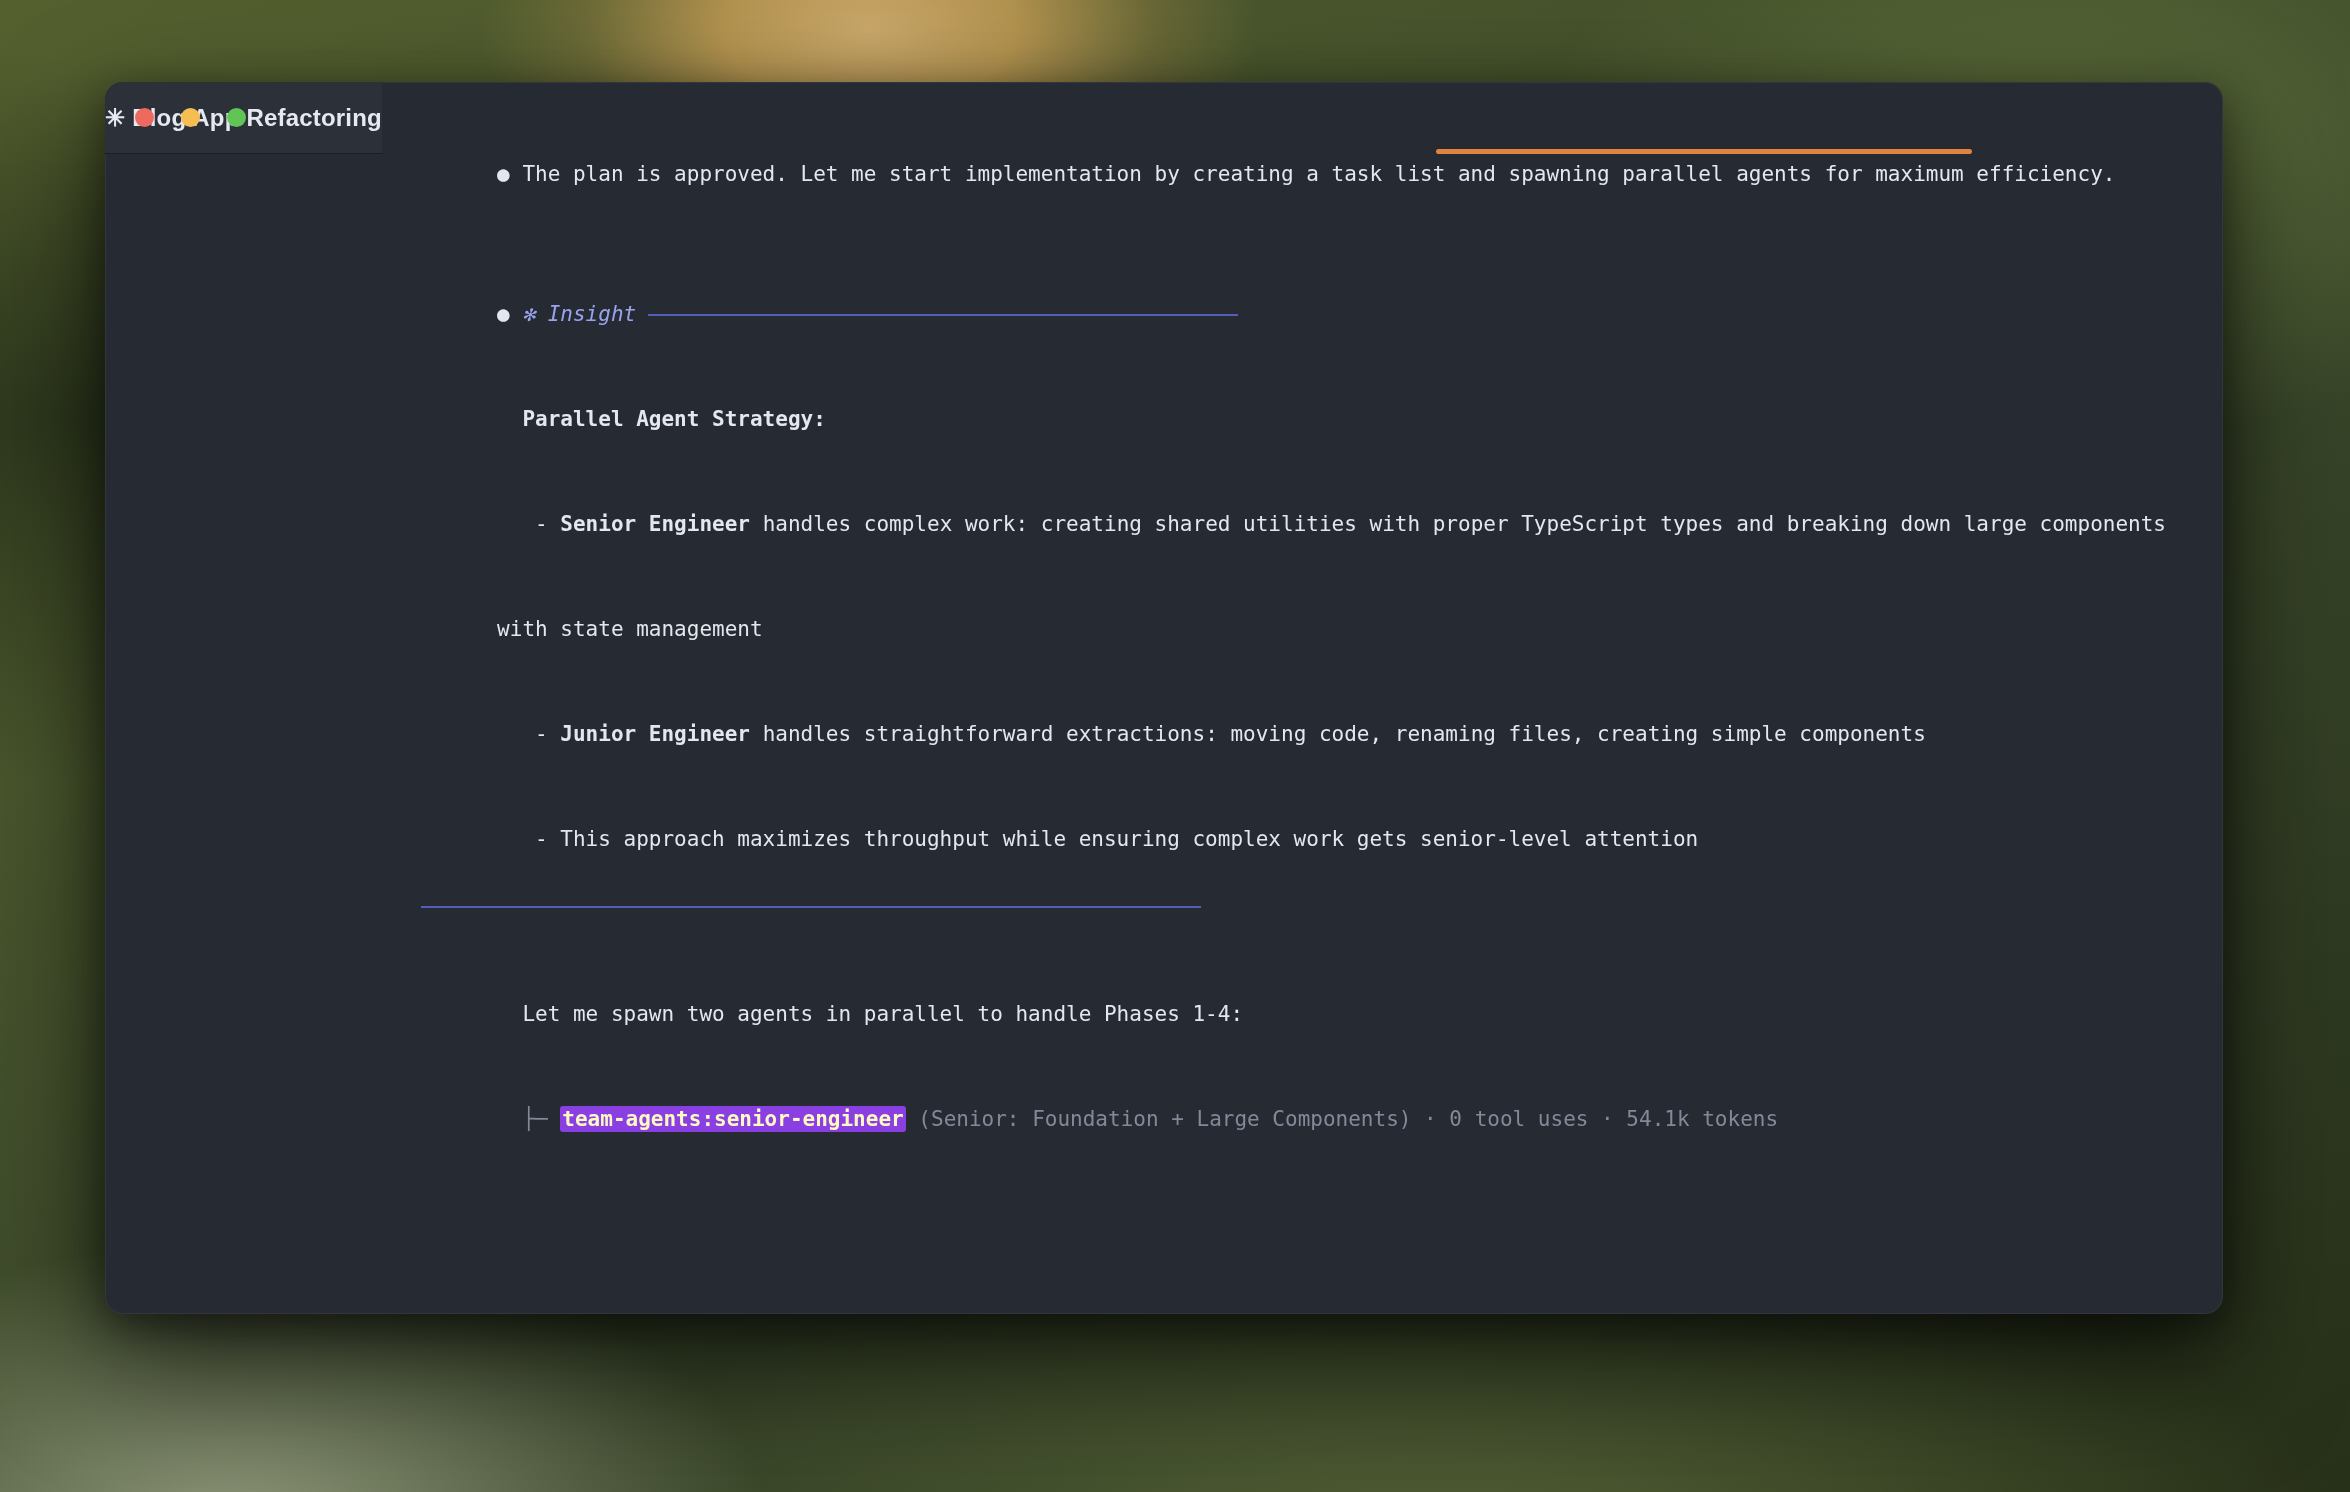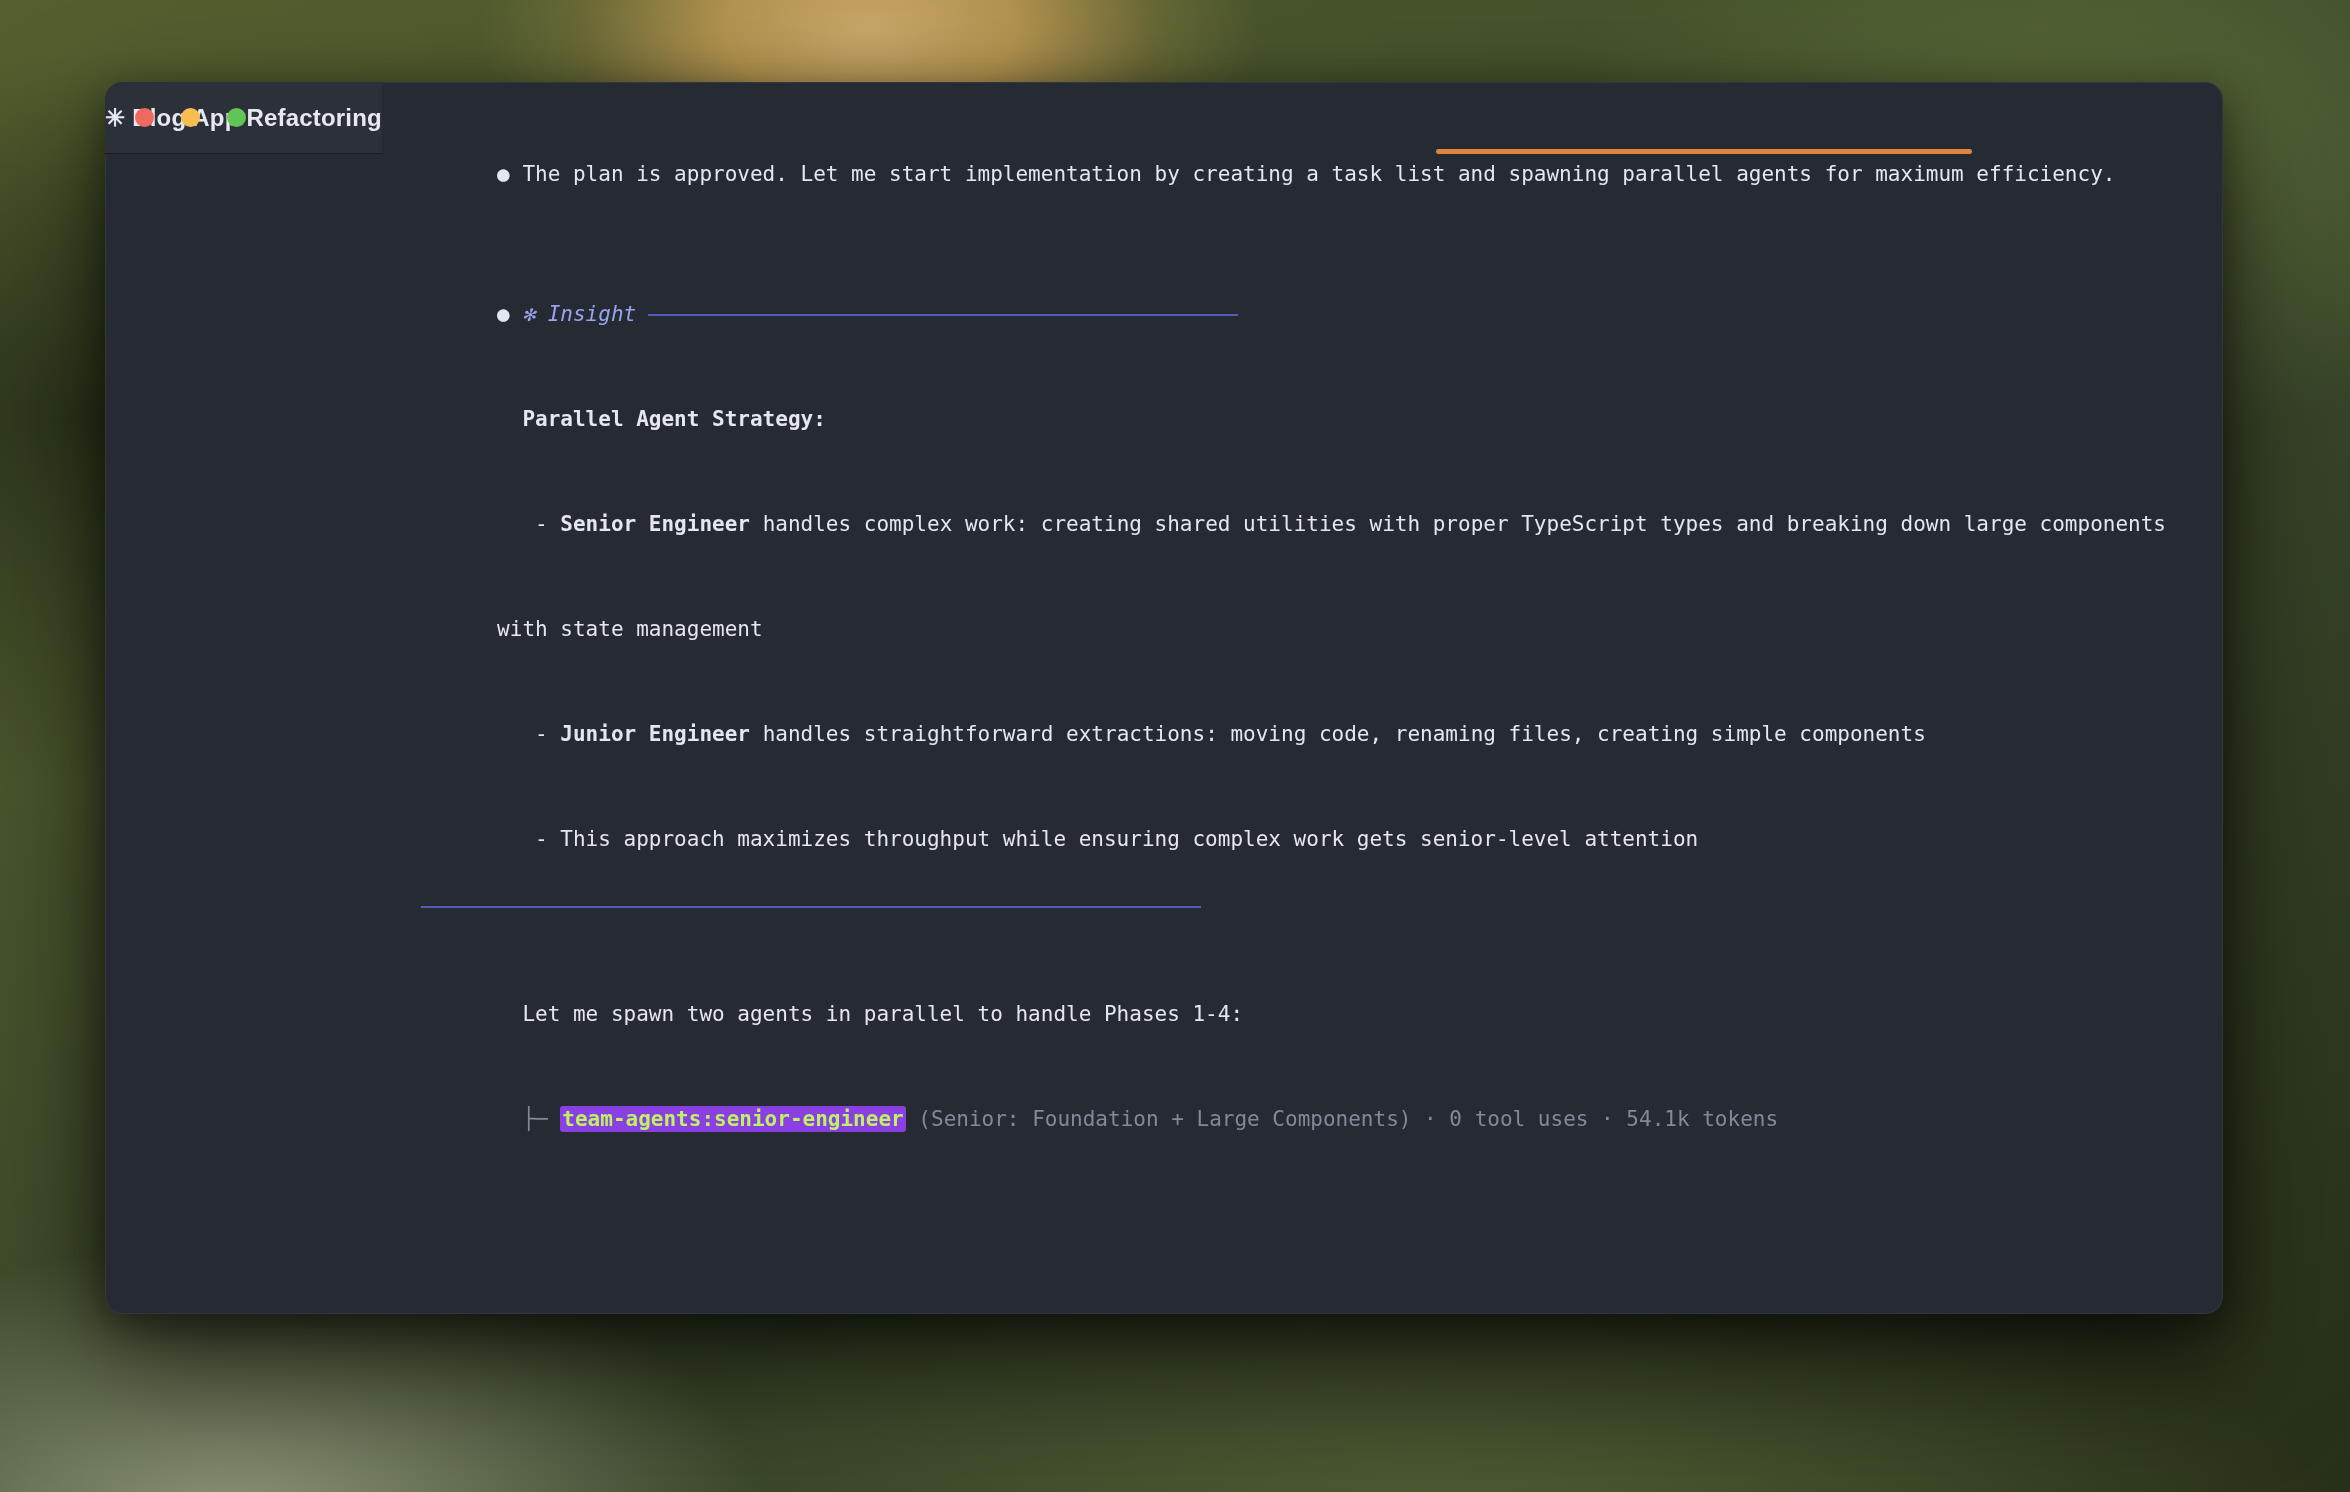--- a/index.html
+++ b/index.html
@@ -44,21 +44,21 @@
   .bullet { display:inline-block; width:2ch; }
   .c-white { color:#e4e7ed; }
   .c-dim   { color:#828a99; }
   .c-ins   { color:#9aa4ee; }
   .b { font-weight:700; }
   .tree { color:#828a99; }
   .pad2 { padding-left:2ch; }
   .pad3 { padding-left:3ch; }
 
   .badge { font-weight:700; padding:1px 2px; border-radius:3px; }
-  .badge-purple { background:#8a3fe3; color:#bef264;margin-top:44px; }
+  .badge-purple { background:#8a3fe3; color:#fef9c3;margin-top:44px; }
 
   .rule-top { display:inline-block; width:590px; height:0; border-top:2px solid #5a64c8; vertical-align:middle; margin-left:12px; opacity:.9; }
   .rule-close { width:780px; height:0; border-top:2px solid #5a64c8; margin:14px 0 0 2ch; opacity:.9; }
 </style>
 </head>
 <body>
 
 <div class="desktop">
   <div class="window">
 

